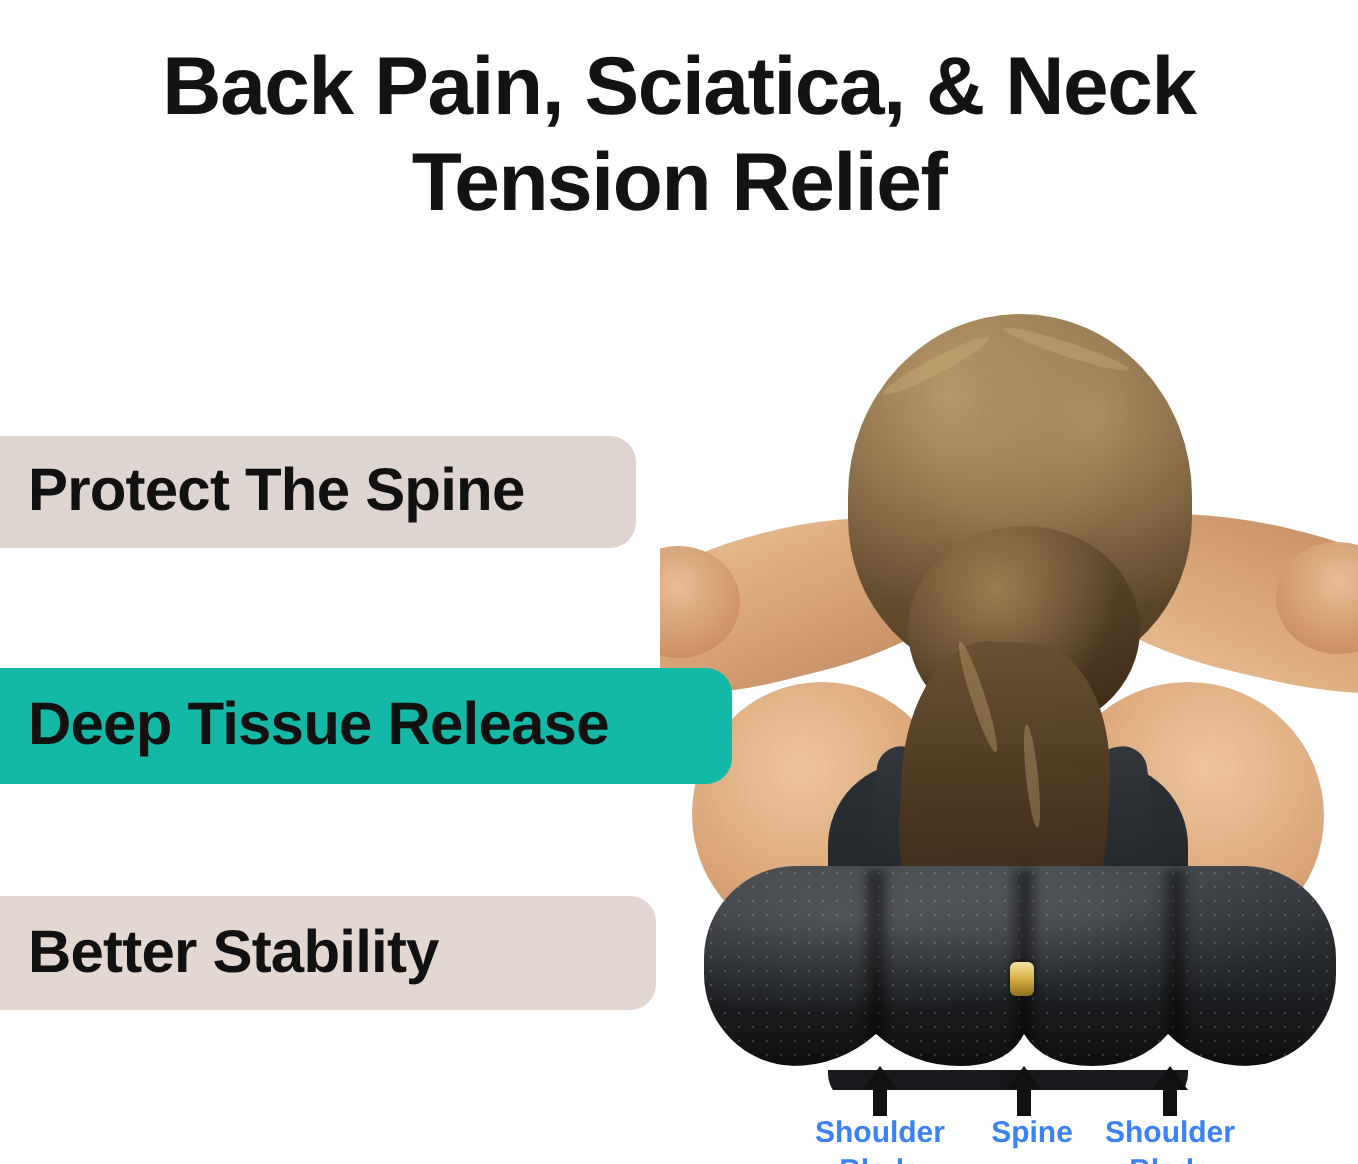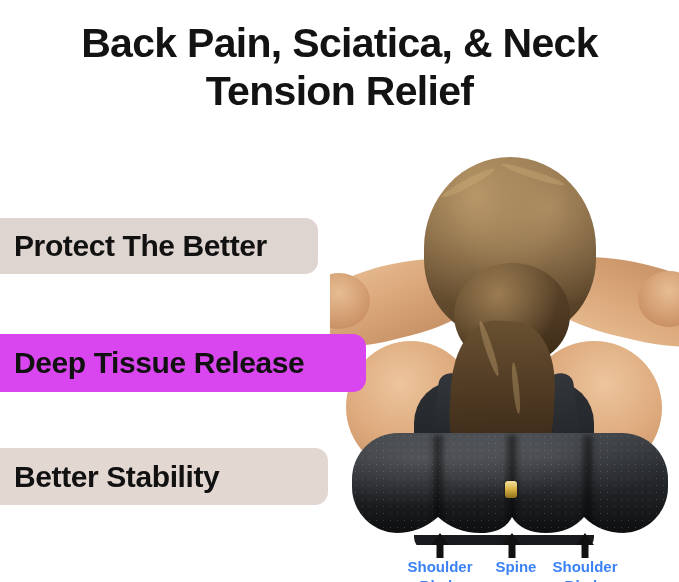--- a/index.html
+++ b/index.html
@@ -40,21 +40,21 @@
     padding-right:20px;
     border-top-right-radius:13px;
     border-bottom-right-radius:13px;
     font-size:30px;
     font-weight:bold;
     letter-spacing:-0.4px;
     color:#111111;
     white-space:nowrap;
   }
   #pill-0 { top:203px; height:56px; width:318px; background:#ded5d0; }
-  #pill-1 { top:319px; height:58px; width:366px; background:#d946ef; }
+  #pill-1 { top:319px; height:58px; width:366px; background:#14b8a6; }
   #pill-2 { top:433px; height:57px; width:328px; background:#e3d7d2; }
 
   
   .photo {
     position:absolute;
     left:330px; top:130px;
     width:349px; height:400px;
     overflow:hidden;
   }
 
@@ -288,21 +288,21 @@
     <div class="roller-logo"></div>
     <svg class="roller-scallop" viewBox="0 0 316 26" preserveAspectRatio="none">
       <path d="M0,0 L316,0 L316,26 L0,26 Z" fill="none"></path>
       <path d="M0,26 L0,10 Q20,24 44,24 Q68,24 86,8 Q104,24 128,24
                Q152,24 160,8 Q170,24 194,24 Q218,24 232,8
                Q248,24 272,24 Q296,24 316,10 L316,26 Z" fill="#ffffff"></path>
     </svg>
   </div>
 
   <div class="pill" id="pill-0">
-    <span>Protect The Better</span>
+    <span>Protect The Spine</span>
   </div>
   <div class="pill" id="pill-1">
     <span>Deep Tissue Release</span>
   </div>
   <div class="pill" id="pill-2">
     <span>Better Stability</span>
   </div>
 
   <svg class="arrow" id="arrow-0" viewBox="0 0 22 26">
     <path d="M11,1 L20,13 L14.5,13 L14.5,26 L7.5,26 L7.5,13 L2,13 Z" fill="#111111"></path>

